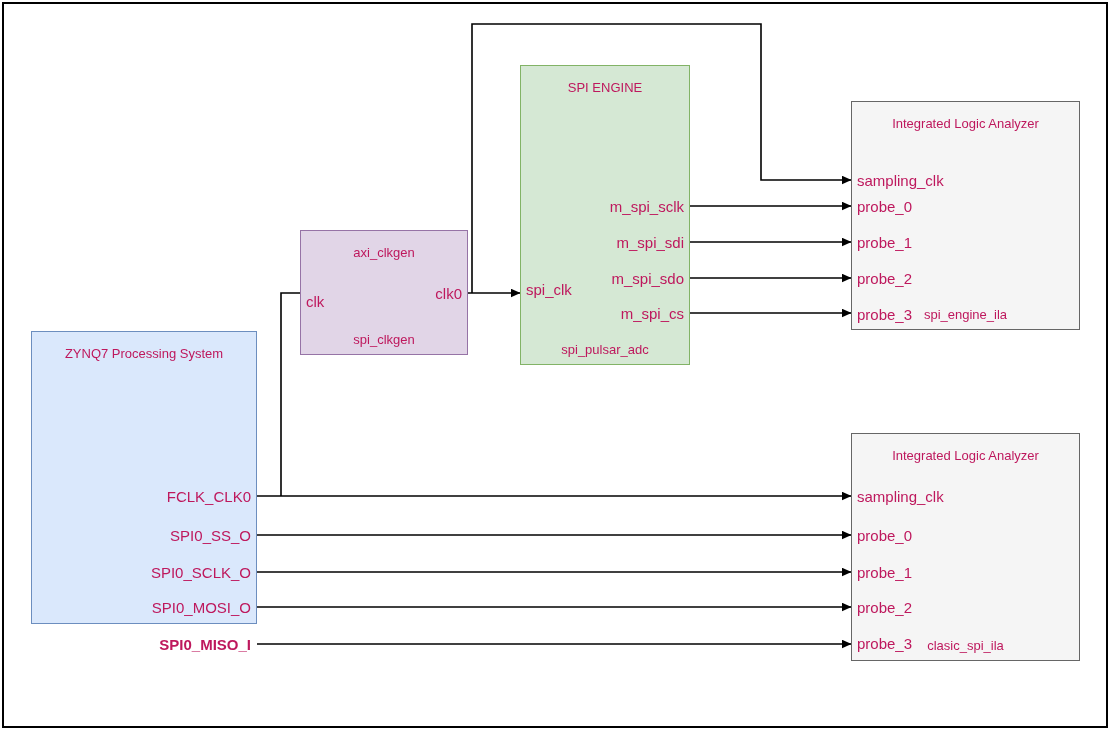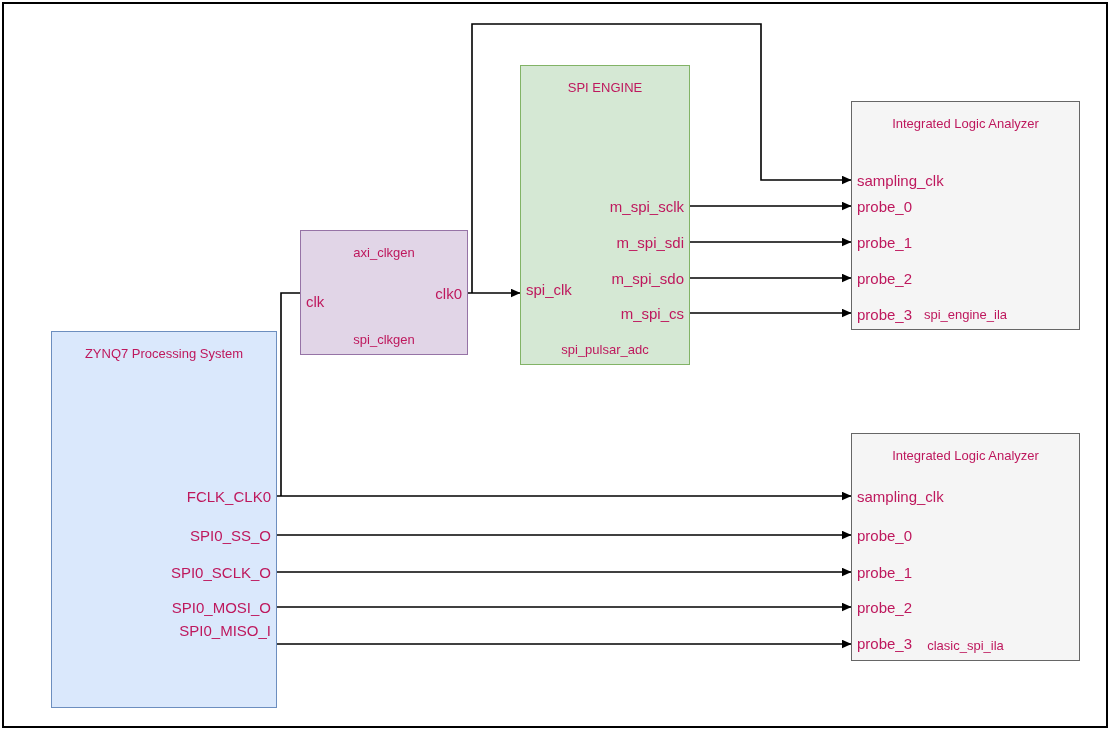--- a/index.html
+++ b/index.html
@@ -48,27 +48,27 @@
       <polyline points="690,206 851,206" class="wire" marker-end="url(#arrow)"></polyline>
       <polyline points="690,242 851,242" class="wire" marker-end="url(#arrow)"></polyline>
       <polyline points="690,278 851,278" class="wire" marker-end="url(#arrow)"></polyline>
       <polyline points="690,313 851,313" class="wire" marker-end="url(#arrow)"></polyline>
       <polyline points="257,535 851,535" class="wire" marker-end="url(#arrow)"></polyline>
       <polyline points="257,572 851,572" class="wire" marker-end="url(#arrow)"></polyline>
       <polyline points="257,607 851,607" class="wire" marker-end="url(#arrow)"></polyline>
       <polyline points="257,644 851,644" class="wire" marker-end="url(#arrow)"></polyline>
     </svg>
   <div id="blocks">
-      <div class="block" style="left: 31px; top: 331px; width: 226px; height: 377px; background: rgb(218, 232, 252); border-color: rgb(108, 142, 191); margin-left: 20px;">
+      <div class="block" style="left: 31px; top: 331px; width: 226px; height: 293px; background: rgb(218, 232, 252); border-color: rgb(108, 142, 191);">
         <div class="title">ZYNQ7 Processing System</div>
         <div class="port right" style="top: 157px;">FCLK_CLK0</div>
         <div class="port right" style="top: 196px;">SPI0_SS_O</div>
         <div class="port right" style="top: 233px;">SPI0_SCLK_O</div>
         <div class="port right" style="top: 268px;">SPI0_MOSI_O</div>
-        <div class="port right" style="top: 291px;">SPI0_MISO_I</div>
+        <div class="port right" style="top: 305px; font-weight: bold;">SPI0_MISO_I</div>
       </div>
       <div class="block" style="left: 300px; top: 230px; width: 168px; height: 125px; background: rgb(225, 213, 231); border-color: rgb(150, 115, 166);">
         <div class="title">axi_clkgen</div>
         <div class="instance">spi_clkgen</div>
         <div class="port left" style="top: 55px; margin-top: 8px;">clk</div>
         <div class="port right" style="top: 55px;">clk0</div>
       </div>
       <div class="block" style="left: 520px; top: 65px; width: 170px; height: 300px; background: rgb(213, 232, 212); border-color: rgb(130, 179, 102);">
         <div class="title">SPI ENGINE</div>
         <div class="instance">spi_pulsar_adc</div>

